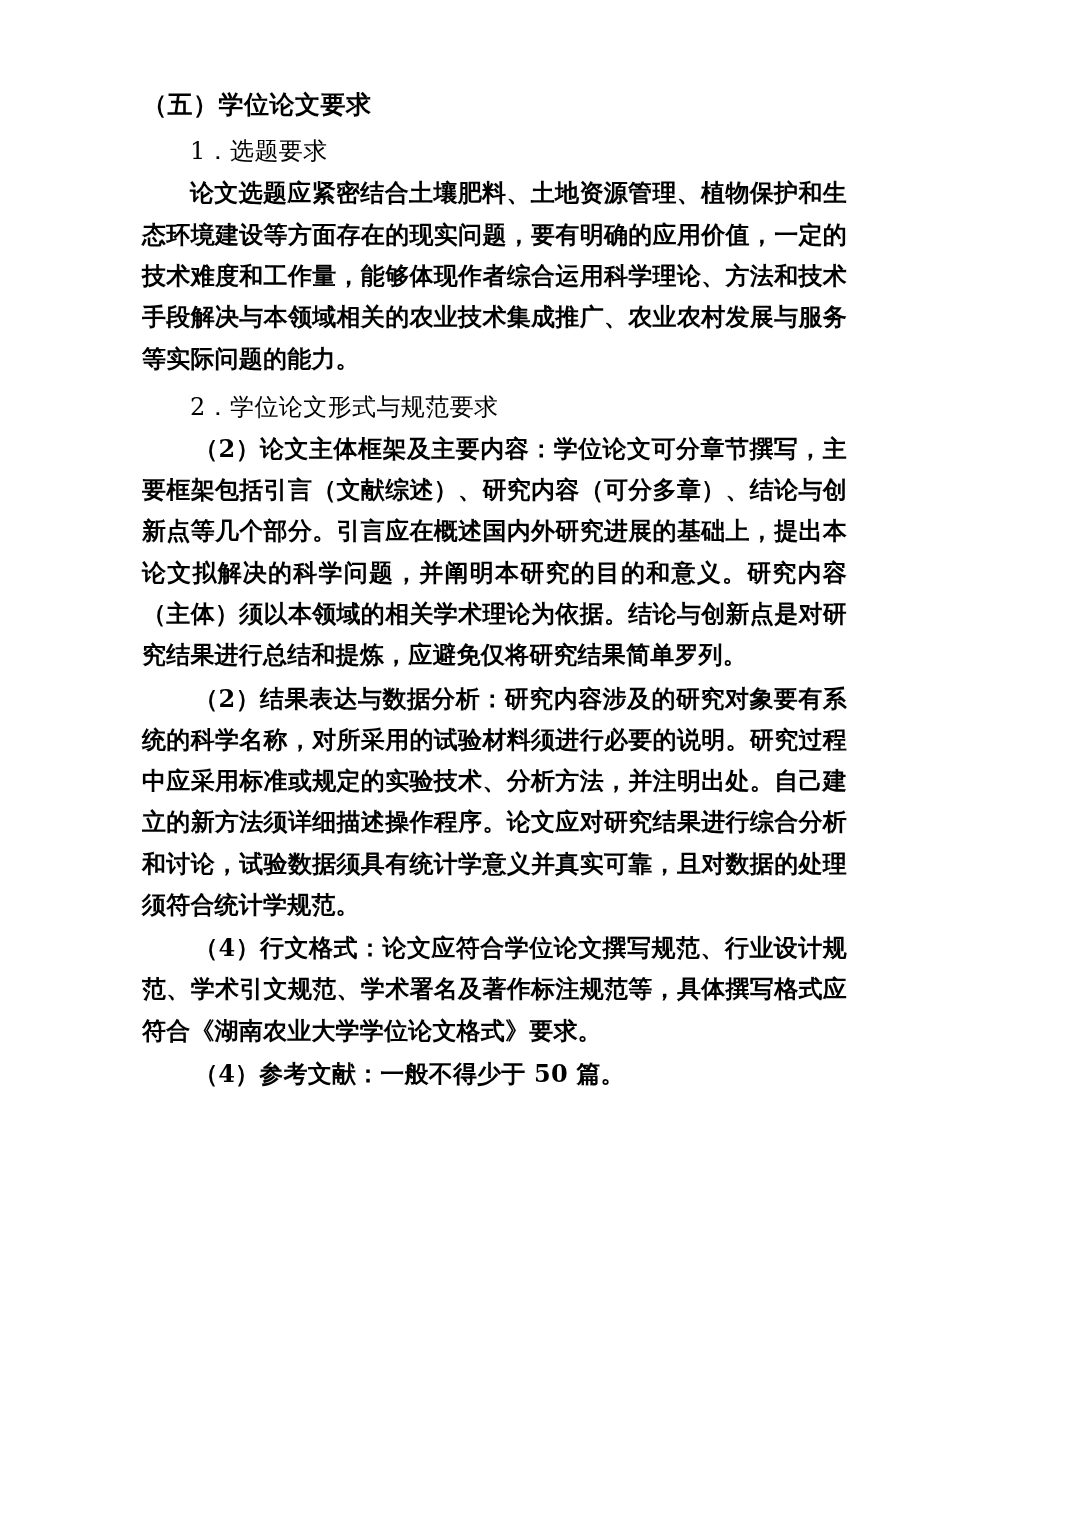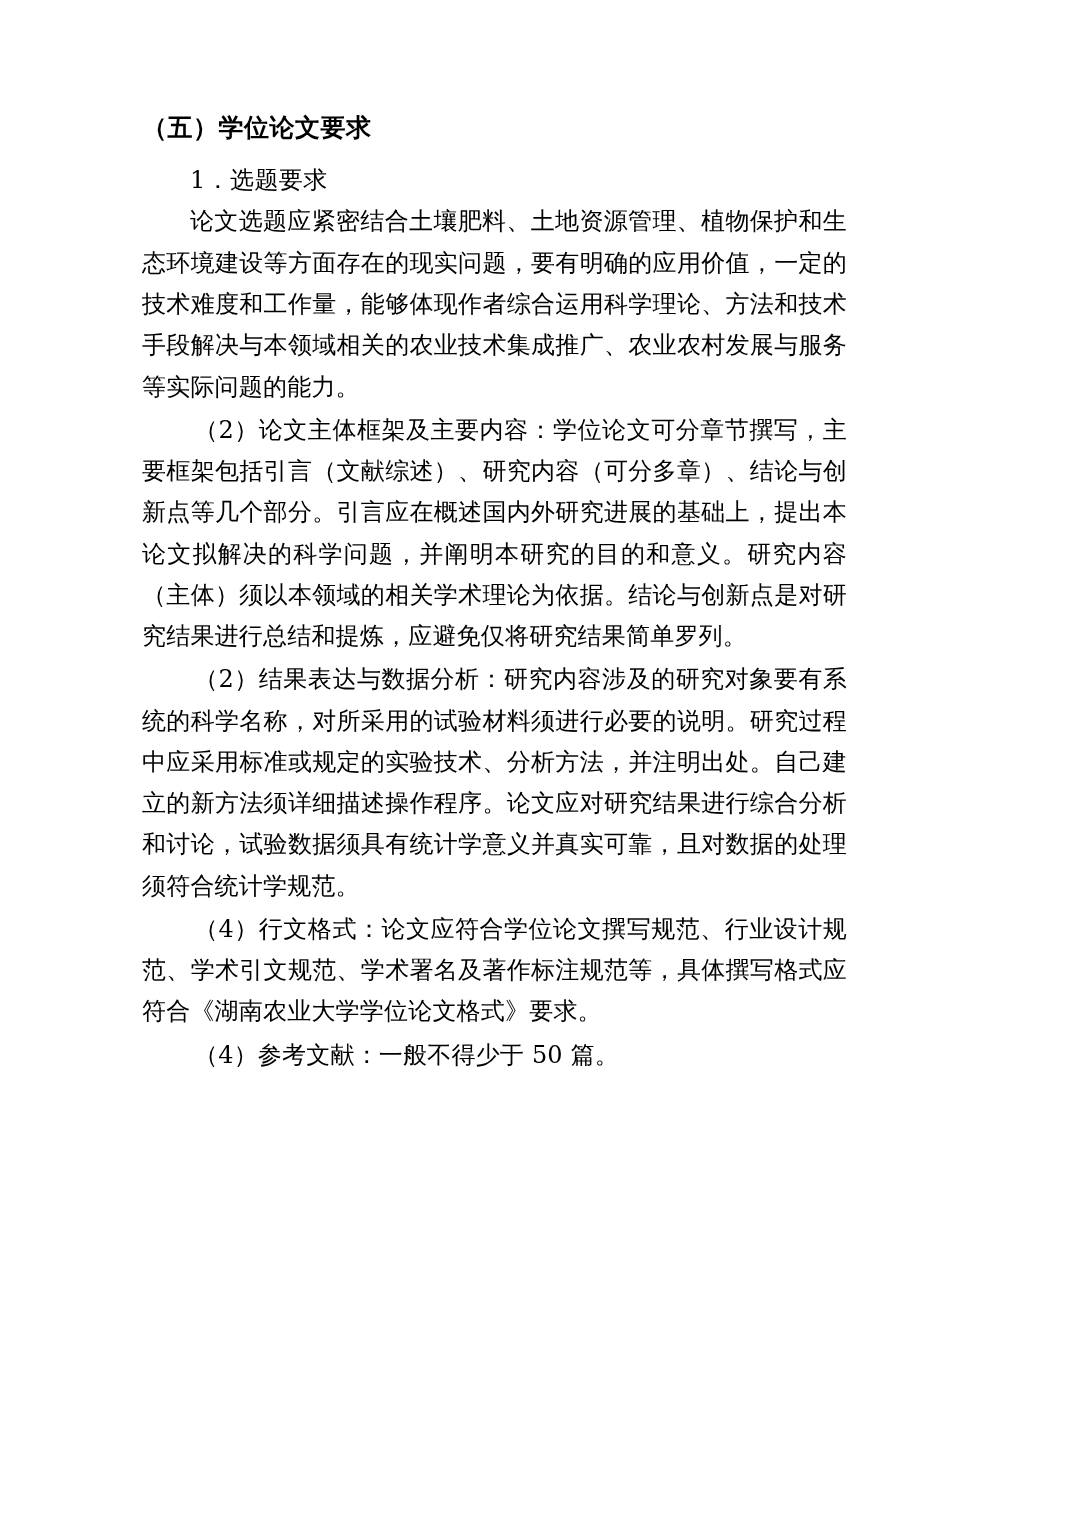--- a/index.html
+++ b/index.html
@@ -12,64 +12,66 @@
     height: 1520px;
     font-family: "DejaVu Serif", "Liberation Serif", serif;
     color: #000000;
     -webkit-font-smoothing: antialiased;
   }
   .page {
     position: relative;
     width: 975px;
     height: 1520px;
     box-sizing: border-box;
-    padding: 110px 128px 0 142px;
+    padding: 87px 128px 0 142px;
   }
   .doc-heading {
     font-family: "DejaVu Serif", "Liberation Serif", serif;
     font-weight: bold;
     font-size: 25px;
     line-height: 1.45;
     margin: 0 0 6px 0;
     letter-spacing: 0.5px;
   }
   .sub-heading {
     font-size: 24px;
     line-height: 1.55;
-    margin: 16px 0 2px 0;
+    margin: 10px 0 2px 0;
     text-indent: 48px;
     letter-spacing: 0.4px;
   }
   p.body-text {
     font-size: 24px;
     line-height: 1.72;
     margin: 0 0 2px 0;
     text-align: justify;
     text-justify: inter-ideograph;
     text-indent: 48px;
     letter-spacing: 0.2px;
+    font-weight: bold;
   }
   p.body-text.hang {
     text-indent: 52px;
   }
   .tight {
     margin-bottom: 0;
   }
 </style>
 </head>
 <body>
 
 <div class="page">
 
   <h1 class="doc-heading">（五）学位论文要求</h1>
 
   <div class="sub-heading">1．选题要求</div>
 
   <p class="body-text">论文选题应紧密结合土壤肥料、土地资源管理、植物保护和生态环境建设等方面存在的现实问题，要有明确的应用价值，一定的技术难度和工作量，能够体现作者综合运用科学理论、方法和技术手段解决与本领域相关的农业技术集成推广、农业农村发展与服务等实际问题的能力。</p>
 
+  <div class="sub-heading">2．学位论文形式与规范要求</div>
 
 
   <p class="body-text hang">（2）论文主体框架及主要内容：学位论文可分章节撰写，主要框架包括引言（文献综述）、研究内容（可分多章）、结论与创新点等几个部分。引言应在概述国内外研究进展的基础上，提出本论文拟解决的科学问题，并阐明本研究的目的和意义。研究内容（主体）须以本领域的相关学术理论为依据。结论与创新点是对研究结果进行总结和提炼，应避免仅将研究结果简单罗列。</p>
 
   <p class="body-text hang">（2）结果表达与数据分析：研究内容涉及的研究对象要有系统的科学名称，对所采用的试验材料须进行必要的说明。研究过程中应采用标准或规定的实验技术、分析方法，并注明出处。自己建立的新方法须详细描述操作程序。论文应对研究结果进行综合分析和讨论，试验数据须具有统计学意义并真实可靠，且对数据的处理须符合统计学规范。</p>
 
   <p class="body-text hang">（4）行文格式：论文应符合学位论文撰写规范、行业设计规范、学术引文规范、学术署名及著作标注规范等，具体撰写格式应符合《湖南农业大学学位论文格式》要求。</p>
 
 
   <p class="body-text hang tight">（4）参考文献：一般不得少于 50 篇。</p>

